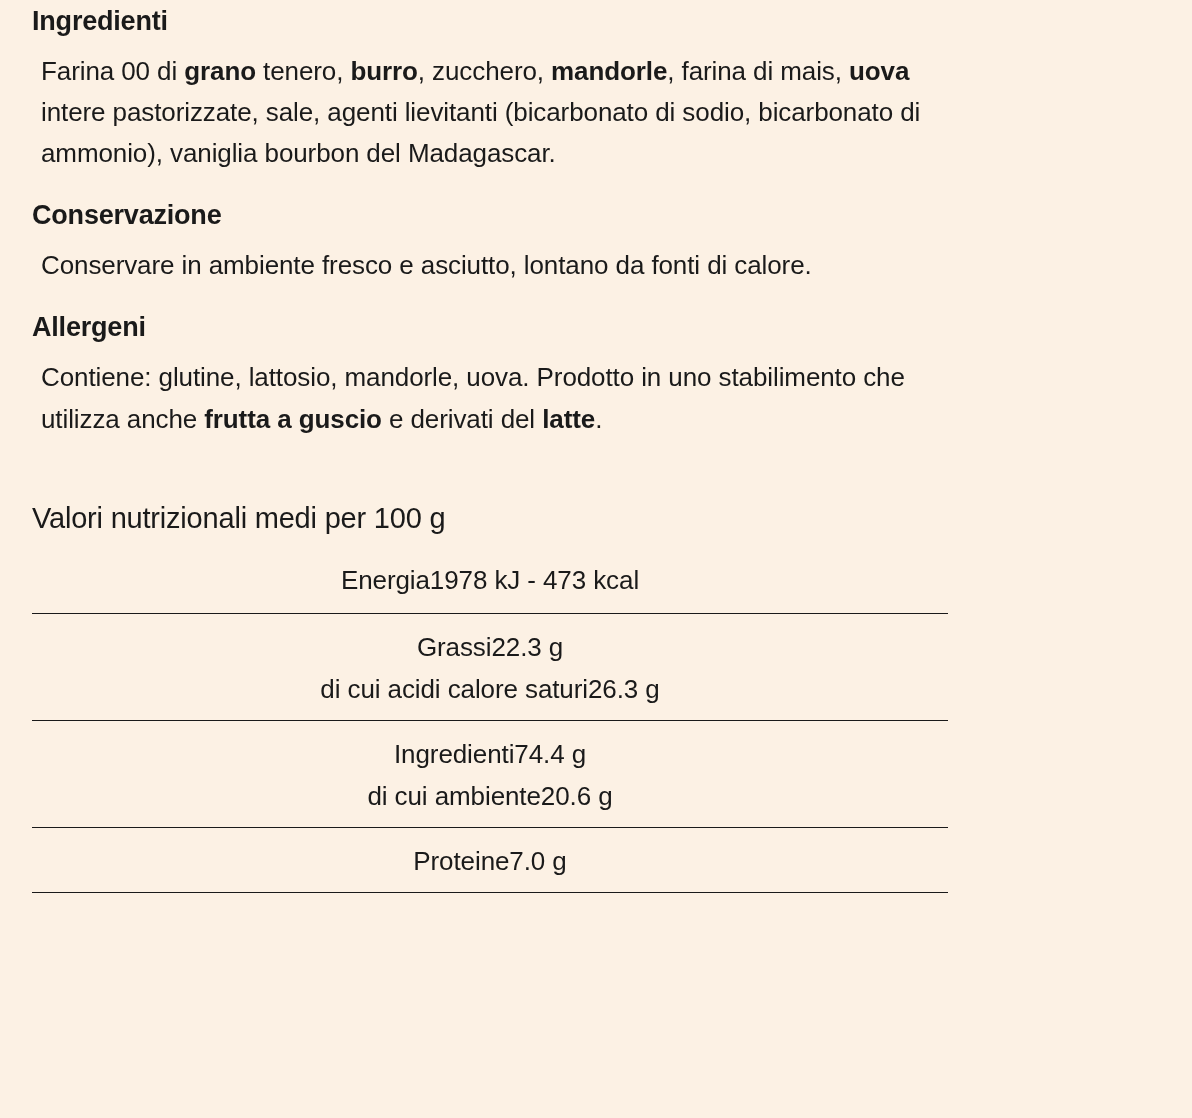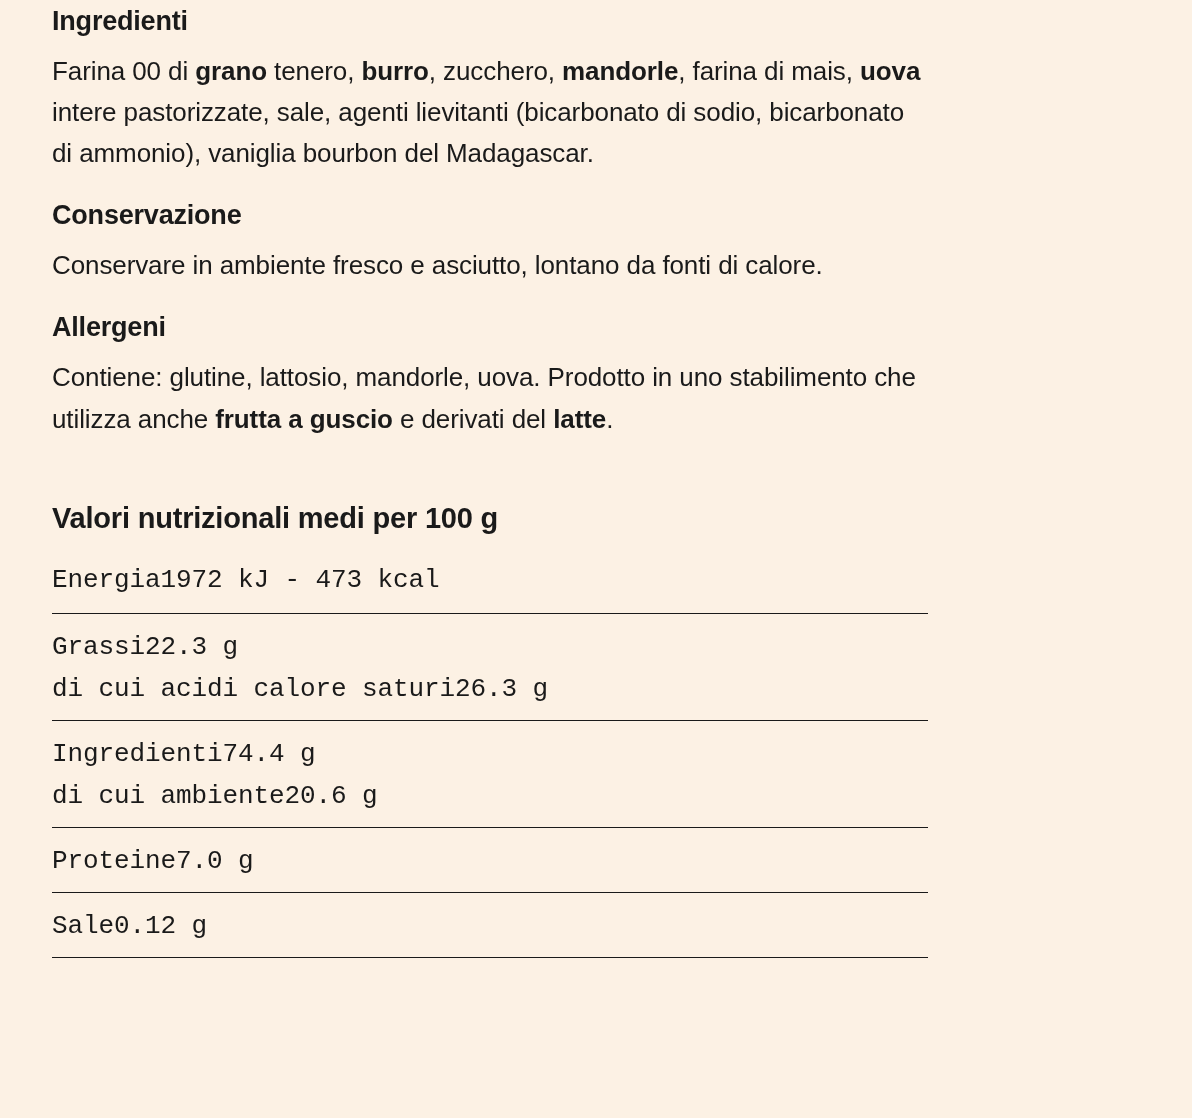--- a/index.html
+++ b/index.html
@@ -8,70 +8,69 @@
   }
   body {
     width: 1192px;
     height: 1118px;
     background: #fcf1e4;
     font-family: "Liberation Sans", sans-serif;
     color: #1a1a1a;
     overflow: hidden;
   }
   .page {
-    padding: 0 52px;
+    padding: 0 32px;
     box-sizing: border-box;
     width: 980px;
   }
   .section {
     margin-bottom: 26px;
   }
   .section-title {
     font-size: 27px;
     font-weight: bold;
     letter-spacing: -0.2px;
     margin: 0 0 14px 0;
     line-height: 1.15;
   }
   .section-title.first {
     padding-top: 6px;
   }
   .body-text {
     font-size: 26px;
     line-height: 1.58;
-    margin: 0;
+    margin: 9px;
     letter-spacing: -0.1px;
     max-width: 1035px;
   }
   .body-text b {
     font-weight: bold;
   }
   .nutrition-heading {
     font-size: 29px;
-    font-weight: bold;
+    font-weight: normal;
     letter-spacing: -0.2px;
     margin: 0 0 24px 0;
     padding-top: 36px;
   }
   .nut-group {
     border-bottom: 1.6px solid #1a1a1a;
     padding-bottom: 10px;
     margin-bottom: 12px;
   }
   .nut-group:first-of-type {
     padding-bottom: 12px;
   }
   .nut-row {
     display: flex;
-    justify-content: flex-start;
+    justify-content: center;
     align-items: baseline;
     font-size: 26px;
     line-height: 1.62;
     letter-spacing: -0.1px;
-    font-family: Liberation Mono, monospace;
   }
   .nut-label {
     white-space: nowrap;
   }
   .nut-value {
     white-space: nowrap;
     text-align: right;
   }
 </style>
 </head>
@@ -93,21 +92,21 @@
     <h2 class="section-title">Allergeni</h2>
     <p class="body-text">Contiene: glutine, lattosio, mandorle, uova. Prodotto in uno stabilimento che utilizza anche <b>frutta a guscio</b> e derivati del <b>latte</b>.</p>
   </div>
 
   <div class="nutrition">
     <h2 class="nutrition-heading">Valori nutrizionali medi per 100 g</h2>
 
     <div class="nut-group">
       <div class="nut-row">
         <span class="nut-label">Energia</span>
-        <span class="nut-value">1972 kJ - 473 kcal</span>
+        <span class="nut-value">1978 kJ - 473 kcal</span>
       </div>
     </div>
 
     <div class="nut-group">
       <div class="nut-row">
         <span class="nut-label">Grassi</span>
         <span class="nut-value">22.3 g</span>
       </div>
       <div class="nut-row">
         <span class="nut-label">di cui acidi calore saturi</span>
@@ -126,21 +125,15 @@
       </div>
     </div>
 
     <div class="nut-group">
       <div class="nut-row">
         <span class="nut-label">Proteine</span>
         <span class="nut-value">7.0 g</span>
       </div>
     </div>
 
-    <div class="nut-group">
-      <div class="nut-row">
-        <span class="nut-label">Sale</span>
-        <span class="nut-value">0.12 g</span>
-      </div>
-    </div>
 
   </div>
 </div>
 
 </body></html>

